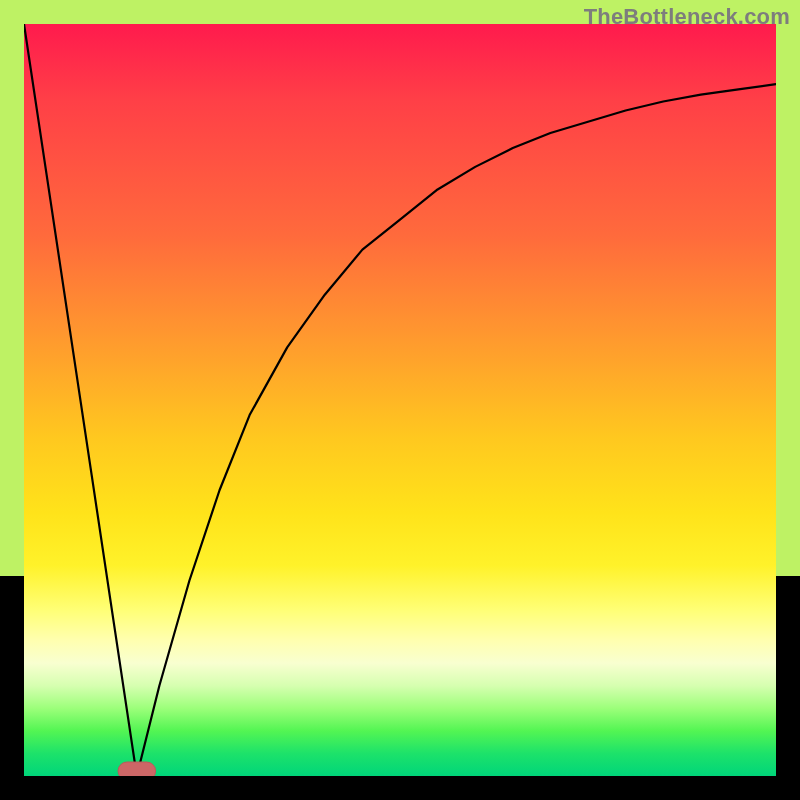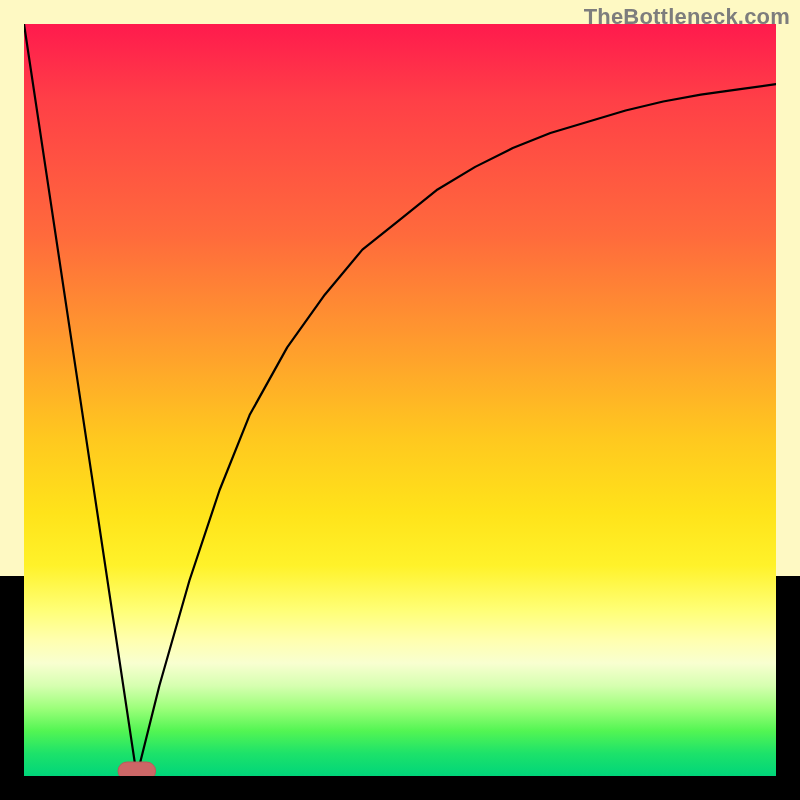--- a/index.html
+++ b/index.html
@@ -10,21 +10,21 @@
     background: #000;
     overflow: hidden;
     font-family: Arial, Helvetica, sans-serif;
   }
   .frame {
     position: absolute;
     left: 0;
     top: 0;
     width: 800px;
     height: 576px;
-    background: #fef9c3;
+    background: #bef264;
   }
   .plot-area {
     position: absolute;
     left: 24px;
     top: 24px;
     width: 752px;
     height: 752px;
     overflow: hidden;
   }
   .gradient {

